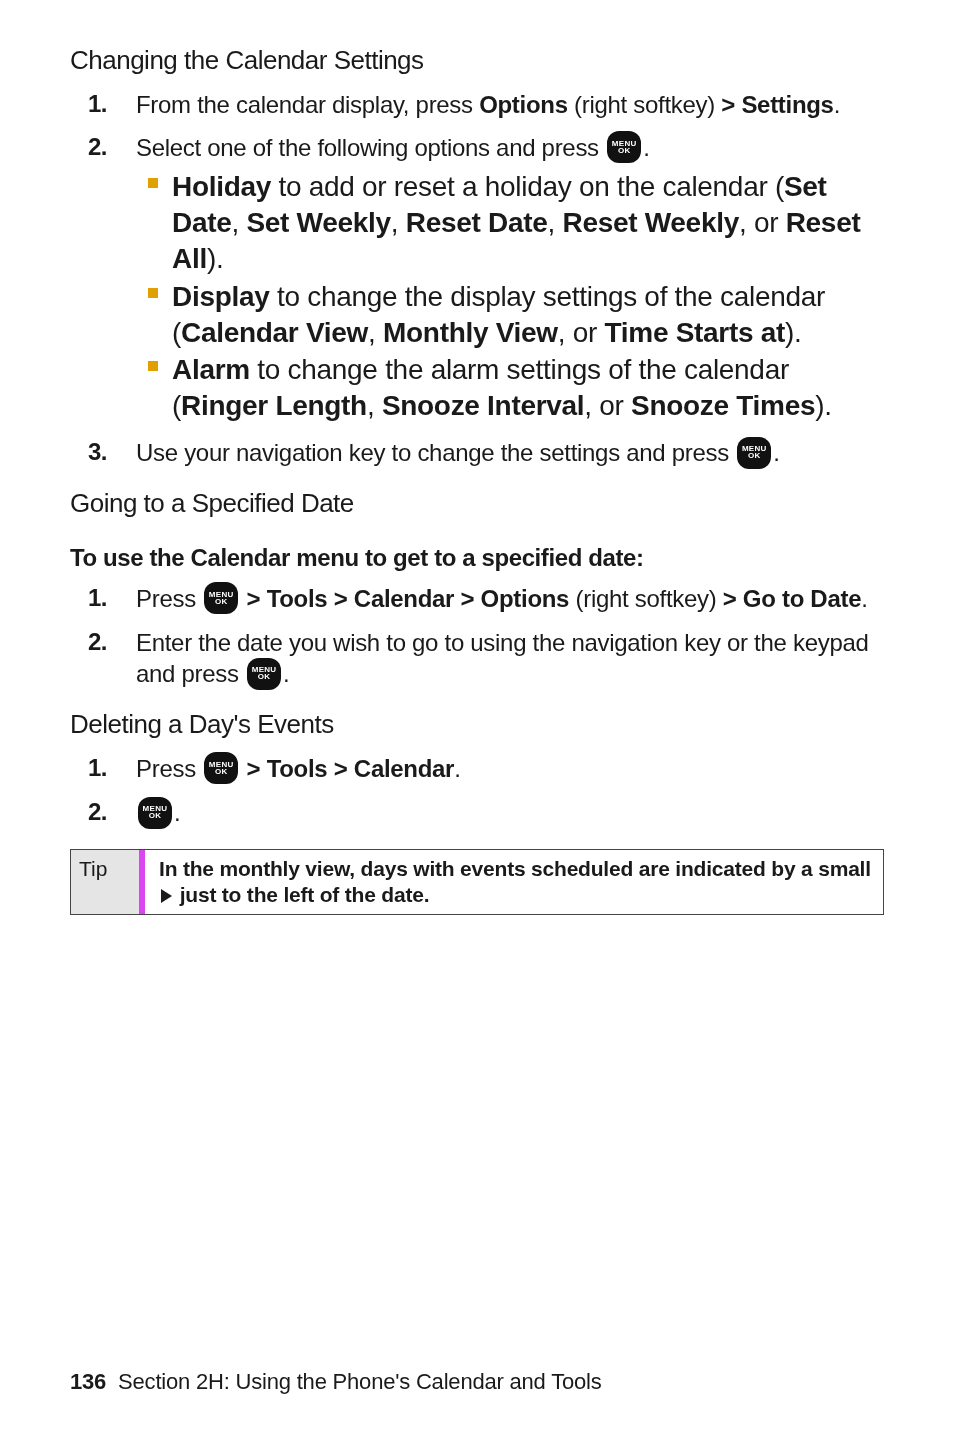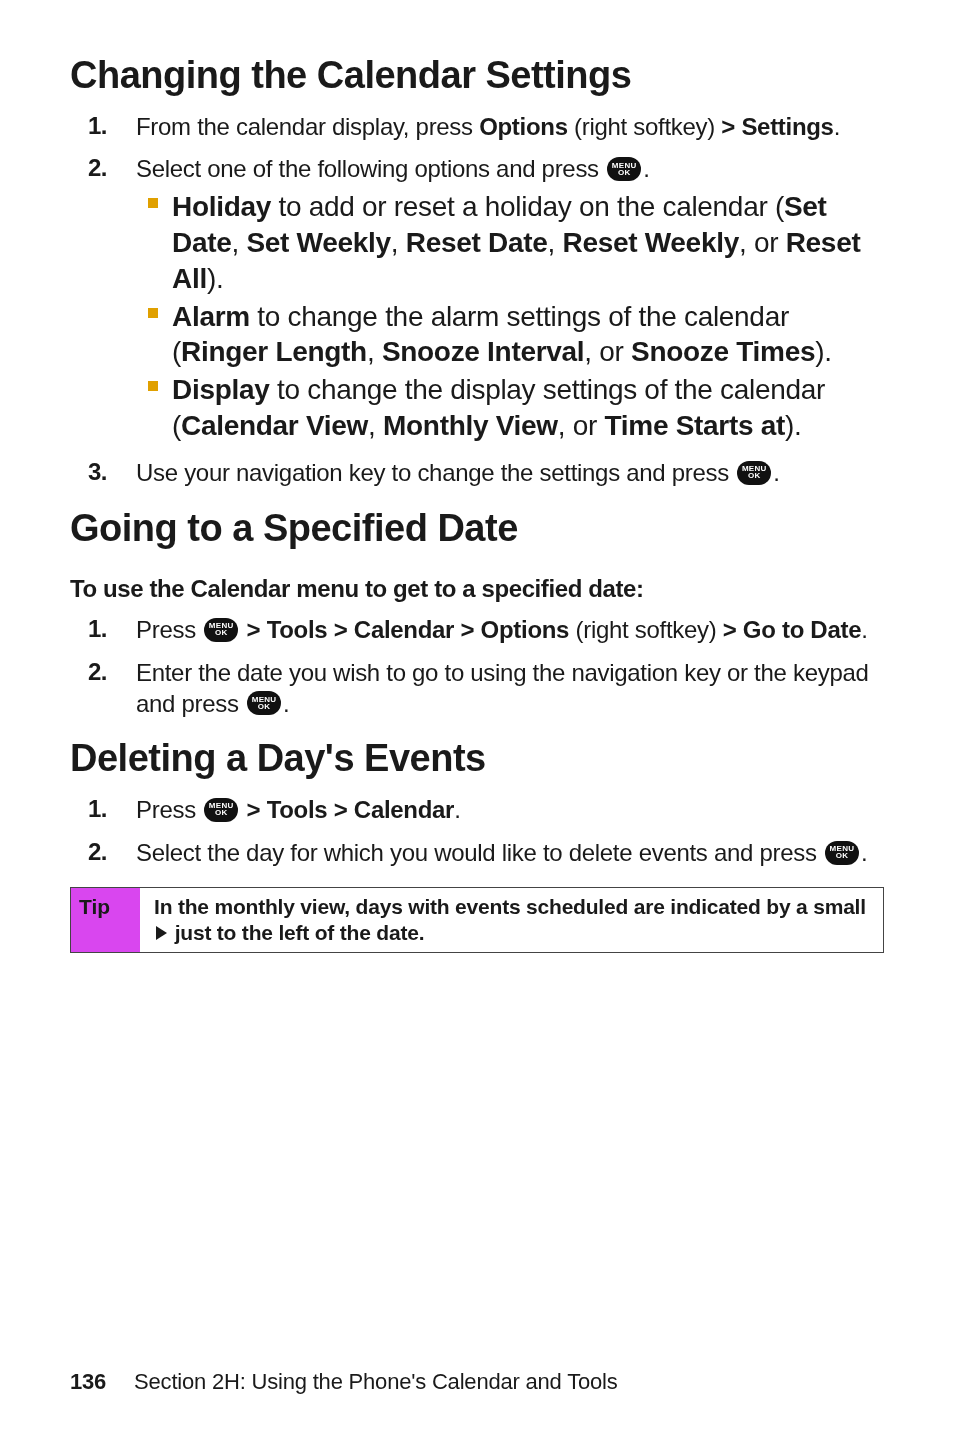--- a/index.html
+++ b/index.html
@@ -10,23 +10,23 @@
     color: #1a1a1a;
   }
   .page {
     width: 954px;
     min-height: 1431px;
     box-sizing: border-box;
     padding: 46px 70px 30px 70px;
     position: relative;
   }
   h2.section-title {
-    font-size: 38px;
-    font-weight: 700;
-    margin: 8px 0 14px 0;
+    font-size: 26px;
+    font-weight: 400;
+    margin: 0 0 14px 0;
     letter-spacing: -0.5px;
     line-height: 1.15;
   }
   p.intro {
     font-size: 24px;
     line-height: 1.28;
     margin: 0 0 14px 0;
     letter-spacing: -0.3px;
   }
   p.subhead {
@@ -79,21 +79,21 @@
   }
   .sub-body {
     font-size: 28px;
     line-height: 1.28;
     letter-spacing: -0.3px;
   }
   .menu-icon {
     display: inline-flex;
     vertical-align: middle;
     width: 34px;
-    height: 24px;
+    height: 32px;
     background: #111;
     border-radius: 12px;
     color: #fff;
     align-items: center;
     justify-content: center;
     flex-direction: column;
     line-height: 1;
     margin: 0 2px;
     position: relative;
     top: -2px;
@@ -112,39 +112,39 @@
     top: -1px;
   }
   .tip-box {
     border: 1px solid #444;
     display: flex;
     margin-top: 18px;
     font-size: 21px;
     line-height: 1.25;
   }
   .tip-label {
-    background: #d946ef;
-    border-right: 1px solid #d946ef;
-    font-weight: 700;
+    background: #e5e5e5;
+    border-right: 6px solid #d946ef;
+    font-weight: 400;
     padding: 6px 12px 6px 8px;
     min-width: 48px;
   }
   .tip-body {
     padding: 6px 10px 6px 14px;
     letter-spacing: -0.2px;
     font-weight: bold;
   }
   .footer {
     position: absolute;
     left: 70px;
     bottom: 36px;
     font-size: 22px;
     letter-spacing: -0.2px;
   }
-  .footer .pn { font-weight: 700; margin-right: 28px; }
+  .footer .pn { font-weight: 700; margin-right: 12px; }
   .footer .ft { font-weight: 400; }
 </style>
 </head>
 <body>
 
 <div class="page">
 
   <h2 class="section-title">Changing the Calendar Settings</h2>
 
   <ol class="steps">
@@ -165,27 +165,27 @@
         <ul class="sub">
           <li>
             <span class="bullet"></span>
             <span class="sub-body">
               <b>Holiday</b><span> to add or reset a holiday on the calendar (</span><b>Set Date</b><span>, </span><b>Set Weekly</b><span>, </span><b>Reset Date</b><span>, </span><b>Reset Weekly</b><span>, or </span><b>Reset All</b><span>).</span>
             </span>
           </li>
           <li>
             <span class="bullet"></span>
             <span class="sub-body">
-              <b>Alarm</b><span> to change the alarm settings of the calendar (</span><b>Ringer Length</b><span>, </span><b>Snooze Interval</b><span>, or </span><b>Snooze Times</b><span>).</span>
+              <b>Display</b><span> to change the display settings of the calendar (</span><b>Calendar View</b><span>, </span><b>Monthly View</b><span>, or </span><b>Time Starts at</b><span>).</span>
             </span>
           </li>
           <li>
             <span class="bullet"></span>
             <span class="sub-body">
-              <b>Display</b><span> to change the display settings of the calendar (</span><b>Calendar View</b><span>, </span><b>Monthly View</b><span>, or </span><b>Time Starts at</b><span>).</span>
+              <b>Alarm</b><span> to change the alarm settings of the calendar (</span><b>Ringer Length</b><span>, </span><b>Snooze Interval</b><span>, or </span><b>Snooze Times</b><span>).</span>
             </span>
           </li>
         </ul>
       </span>
     </li>
 
     <li>
       <span class="step-num">3.</span>
       <span class="step-body">
         <span>Use your navigation key to change the settings and press </span><span class="menu-icon">
@@ -226,21 +226,21 @@
       <span class="step-body">
         <span>Press </span><span class="menu-icon">
             <span class="t1">MENU</span>
             <span class="t2">OK</span>
           </span> <b>&gt; Tools &gt; Calendar</b><span>.</span>
       </span>
     </li>
     <li>
       <span class="step-num">2.</span>
       <span class="step-body">
-        <span>Select the day for which you would like to delete events and press </span><span class="menu-icon">
+        <span class="menu-icon">
             <span class="t1">MENU</span>
             <span class="t2">OK</span>
           </span><span>.</span>
       </span>
     </li>
   </ol>
 
   <div class="tip-box">
     <div class="tip-label">Tip</div>
     <div class="tip-body">

